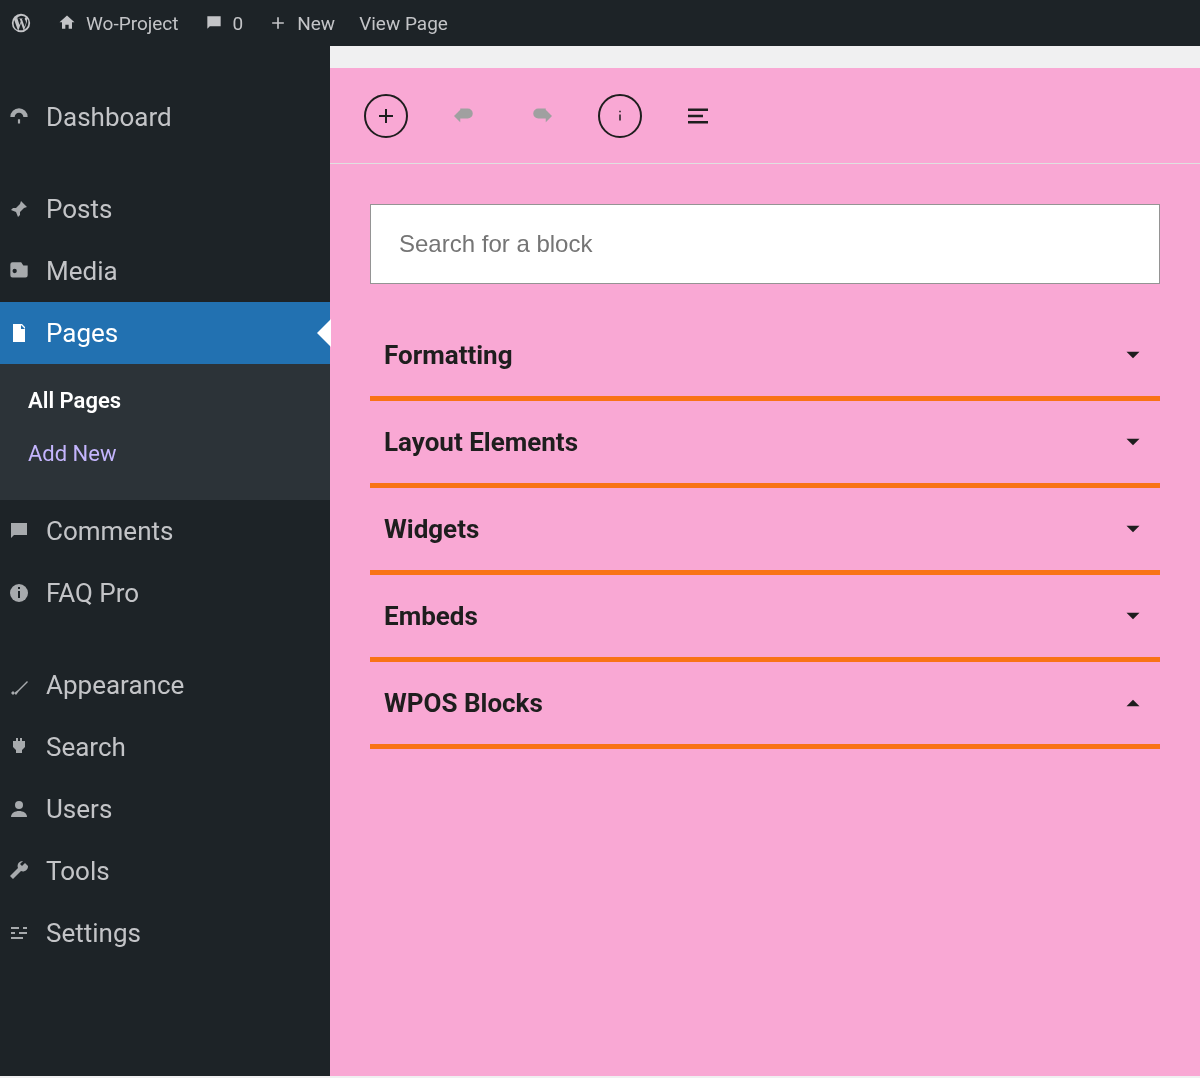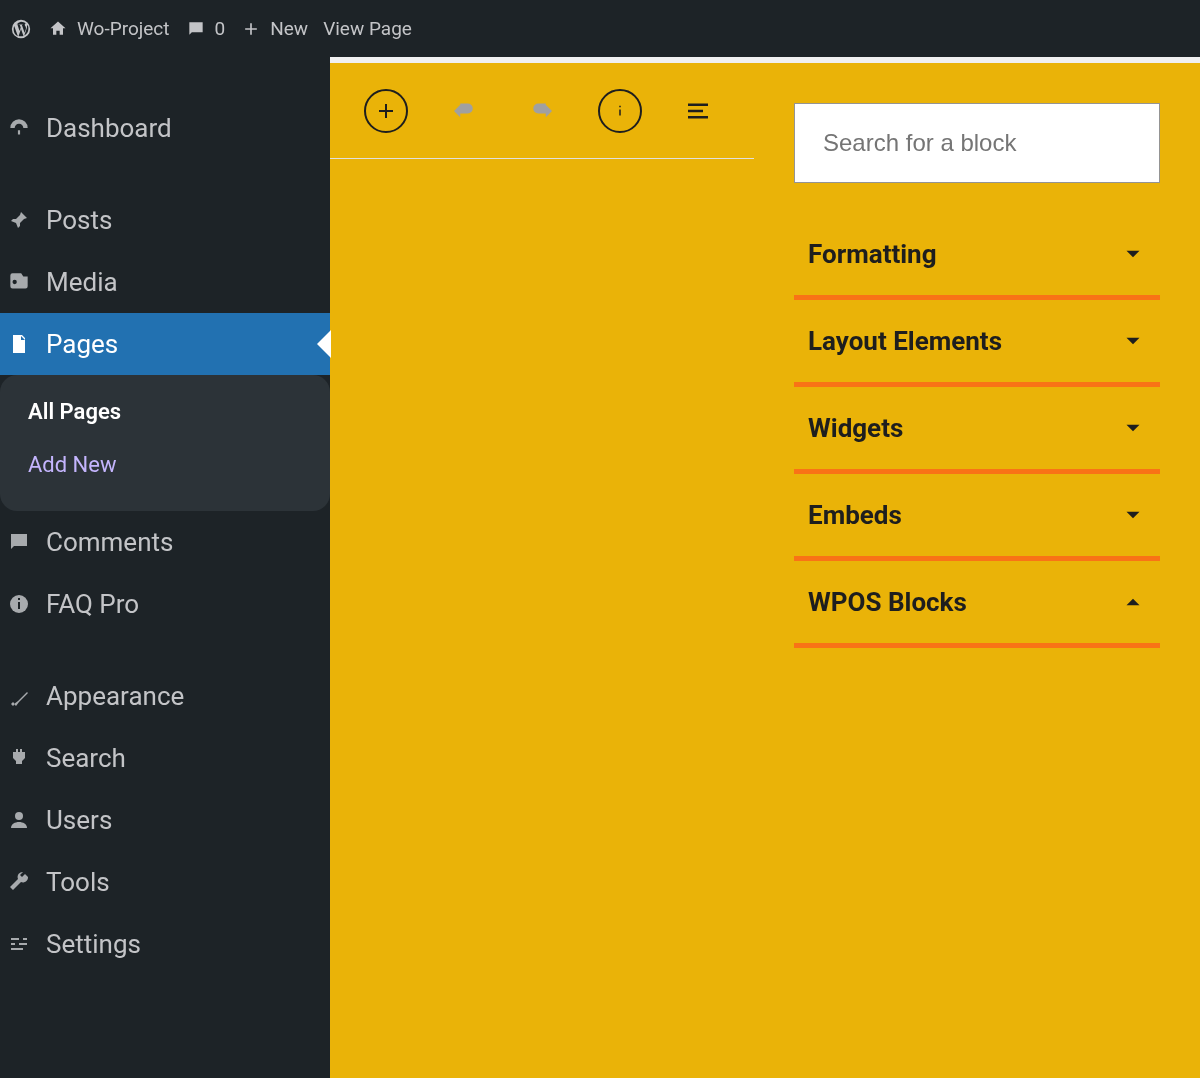--- a/index.html
+++ b/index.html
@@ -8,25 +8,25 @@
     background: #f0f0f1;
     width: 1200px;
     height: 1078px;
     overflow: hidden;
   }
 
   
   .adminbar {
     background: #1d2327;
     color: #c3c4c7;
-    height: 57px;
+    height: 46px;
     display: flex;
     align-items: center;
     padding: 0 10px;
-    gap: 15px;
+    gap: 24px;
     font-size: 19px;
   }
   .adminbar .ab-item {
     display: flex;
     align-items: center;
     gap: 8px;
     color: #c3c4c7;
     cursor: pointer;
   }
   .adminbar .ab-item .ic { width:22px; height:22px; display:inline-flex; align-items:center; justify-content:center;}
@@ -67,41 +67,40 @@
     border:14px solid transparent;
     border-right-color:#fff;
   }
   .menu-item .mic { width:28px; height:28px; display:inline-flex; align-items:center; justify-content:center;}
   .menu-item svg{ fill:#a7aaad; }
   .menu-item.current svg{ fill:#fff; }
 
   .submenu {
     background:#2c3338;
     padding: 10px 0 20px 0;
-    border-radius: 17px;
   }
   .submenu .sub-item{
     display:block;
     padding: 14px 28px;
     font-size: 22px;
     color:#c3c4c7;
     cursor:pointer;
   }
   .submenu .sub-item.current{ color:#fff; font-weight:600; }
   .submenu .sub-item.dim{ color:#c4b5fd; }
 
   .spacer { height: 30px; }
 
   
   .main {
     flex:1;
-    background:#eab308;
+    background:#f9a8d4;
     display:flex;
-    flex-direction:row;
-    margin-top: 6px;
+    flex-direction:column;
+    margin-top: 22px;
   }
 
   .editor-toolbar {
     height: 96px;
     display:flex;
     align-items:center;
     gap: 34px;
     padding: 0 34px;
     border-bottom: 1px solid #e0e0e0;
   }

